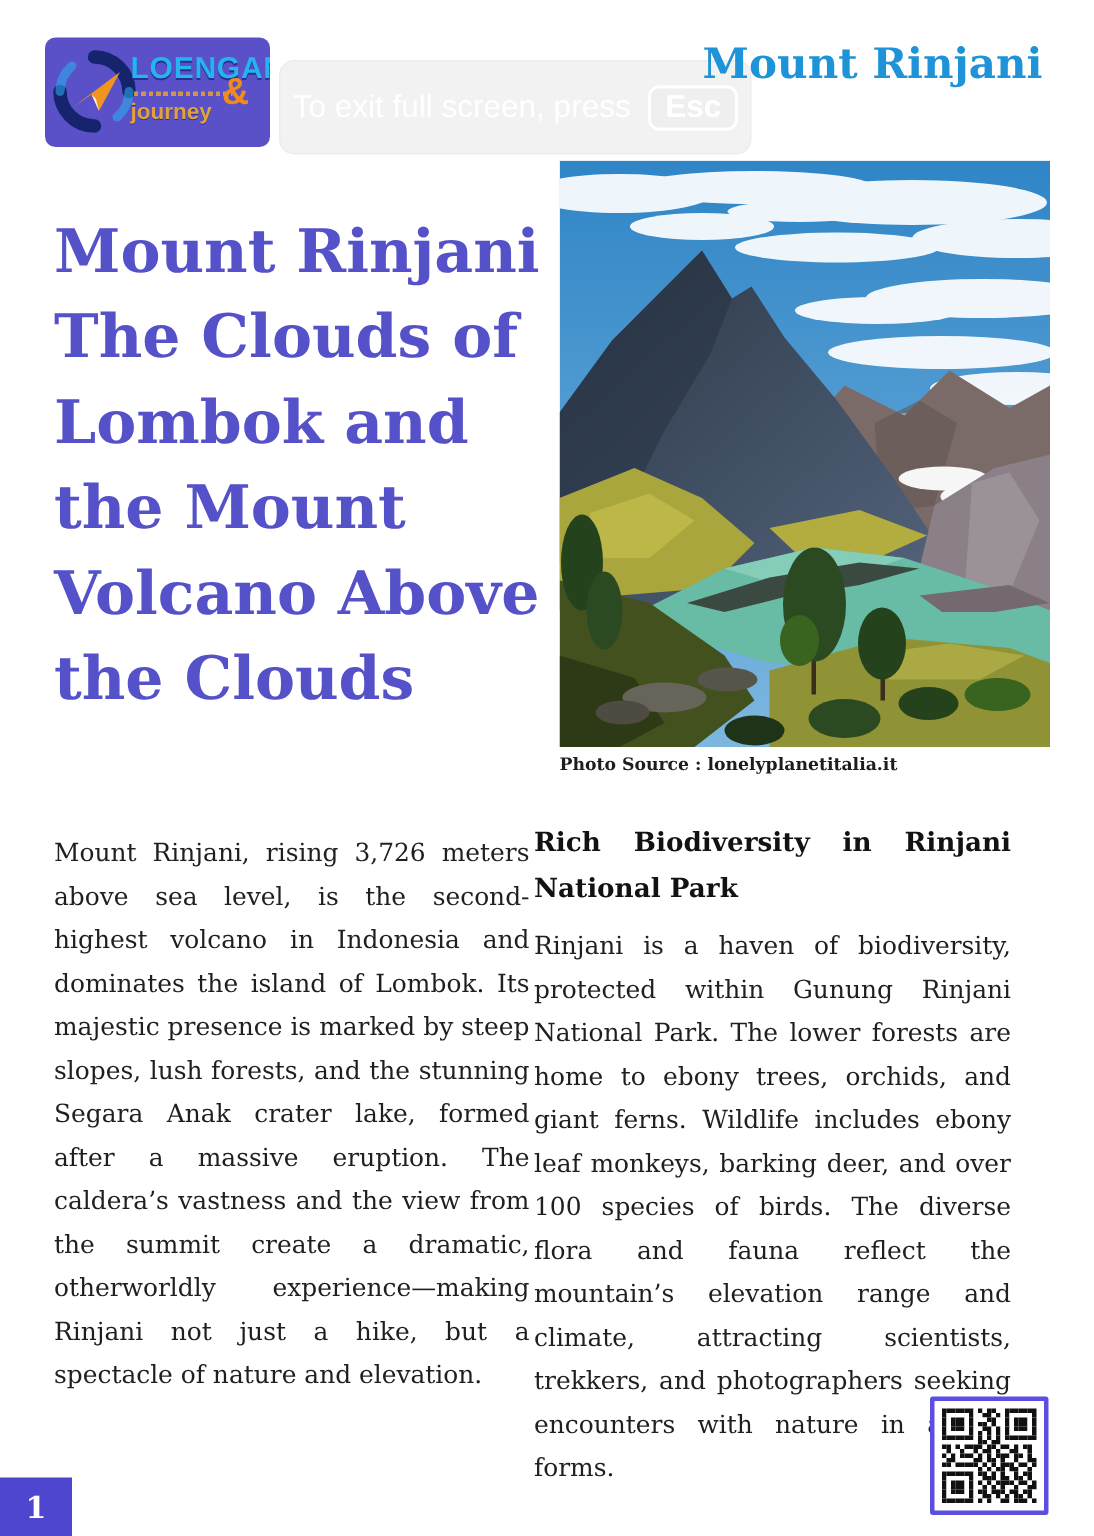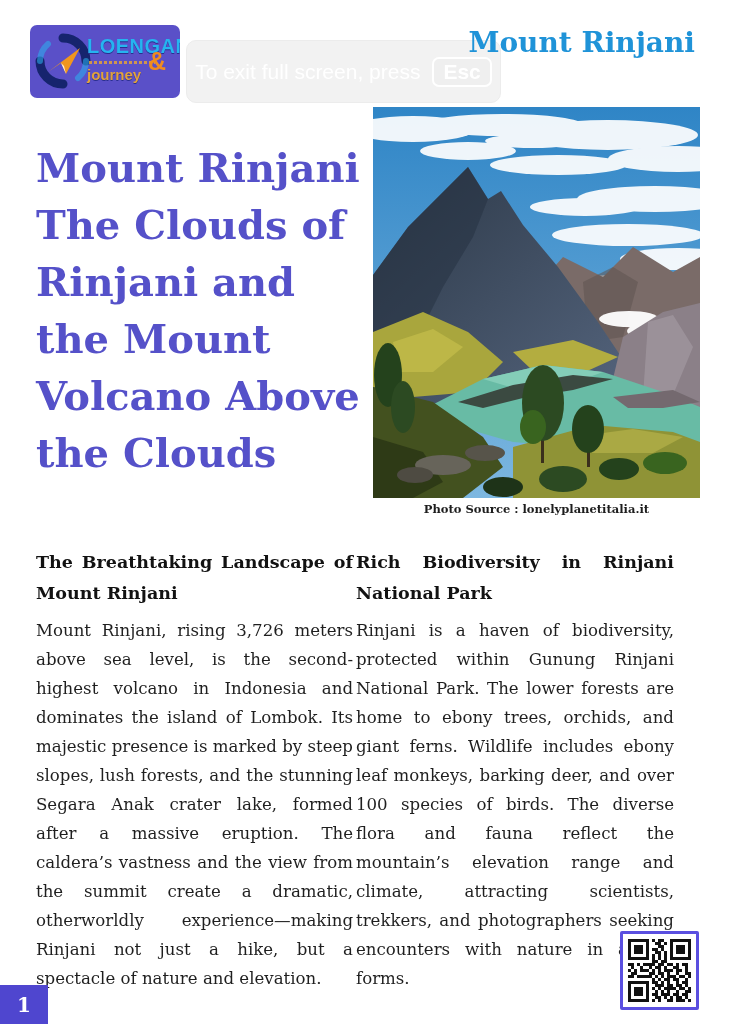--- a/index.html
+++ b/index.html
@@ -30,21 +30,21 @@
   .header-title{position:absolute;right:34px;top:26px;font-size:28px;font-weight:bold;
         color:#1f93d8;}
 
   
   .main-title{position:absolute;left:36px;top:139px;color:#5551c9;font-weight:bold;
         font-size:40px;line-height:57px;white-space:nowrap;}
 
   
   .photo{position:absolute;left:373px;top:107px;width:327px;height:391px;overflow:hidden;}
   .photo svg{display:block;width:327px;height:391px;}
-  .caption{position:absolute;left:373px;top:502px;width:327px;text-align:center;
+  .caption{position:absolute;left:373px;top:502px;width:327px;text-align:left;
         font-size:11.5px;font-weight:bold;color:#1d1d1d;}
 
   
   .col{position:absolute;top:547px;}
   .col-left{left:36px;width:317px;}
   .col-right{left:356px;width:318px;}
   .col h3{margin:0;font-size:17.5px;line-height:31px;font-weight:bold;color:#121212;
         text-align:justify;}
   .col p{margin:7px 0 15px;font-size:16.6px;line-height:29px;color:#1f1f1f;
         text-align:justify;}
@@ -82,21 +82,21 @@
   <div class="toast">
     <span>To exit full screen, press</span>
     <span class="esc-key">Esc</span>
   </div>
 
   <div class="header-title">Mount Rinjani</div>
 
   <div class="main-title">
     <div>Mount Rinjani :</div>
     <div>The Clouds of</div>
-    <div>Rinjani and</div>
+    <div>Lombok and</div>
     <div>the Mount</div>
     <div>Volcano Above</div>
     <div>the Clouds</div>
   </div>
 
   <div class="photo">
     <svg viewBox="0 0 327 391" preserveAspectRatio="none">
       <defs>
         <linearGradient id="skyg" x1="0" y1="0" x2="0" y2="1">
           <stop offset="0" stop-color="#2f85c6"></stop>
@@ -172,21 +172,20 @@
         <ellipse cx="190" cy="372" rx="24" ry="13" fill="#2c4a22"></ellipse>
         <ellipse cx="246" cy="362" rx="20" ry="11" fill="#24421c"></ellipse>
         <ellipse cx="292" cy="356" rx="22" ry="11" fill="#39641f"></ellipse>
         <ellipse cx="130" cy="380" rx="20" ry="10" fill="#1e3318"></ellipse>
       </g>
     </svg>
   </div>
   <div class="caption">Photo Source : lonelyplanetitalia.it</div>
 
   <div class="col col-left">
-    <h3>The Breathtaking Landscape of Mount Rinjani</h3>
     <p>Mount Rinjani, rising 3,726 meters above sea level, is the second-highest volcano in Indonesia and dominates the island of Lombok. Its majestic presence is marked by steep slopes, lush forests, and the stunning Segara Anak crater lake, formed after a massive eruption. The caldera’s vastness and the view from the summit create a dramatic, otherworldly experience—making Rinjani not just a hike, but a spectacle of nature and elevation.</p>
   </div>
   <div class="col col-right">
     <h3>Rich Biodiversity in Rinjani National Park</h3>
     <p>Rinjani is a haven of biodiversity, protected within Gunung Rinjani National Park. The lower forests are home to ebony trees, orchids, and giant ferns. Wildlife includes ebony leaf monkeys, barking deer, and over 100 species of birds. The diverse flora and fauna reflect the mountain’s elevation range and climate, attracting scientists, trekkers, and photographers seeking encounters with nature in all its forms.</p>
   </div>
 
   <div class="qr">
     <div class="qr-grid">
         <div class="qr-cell on"></div>

